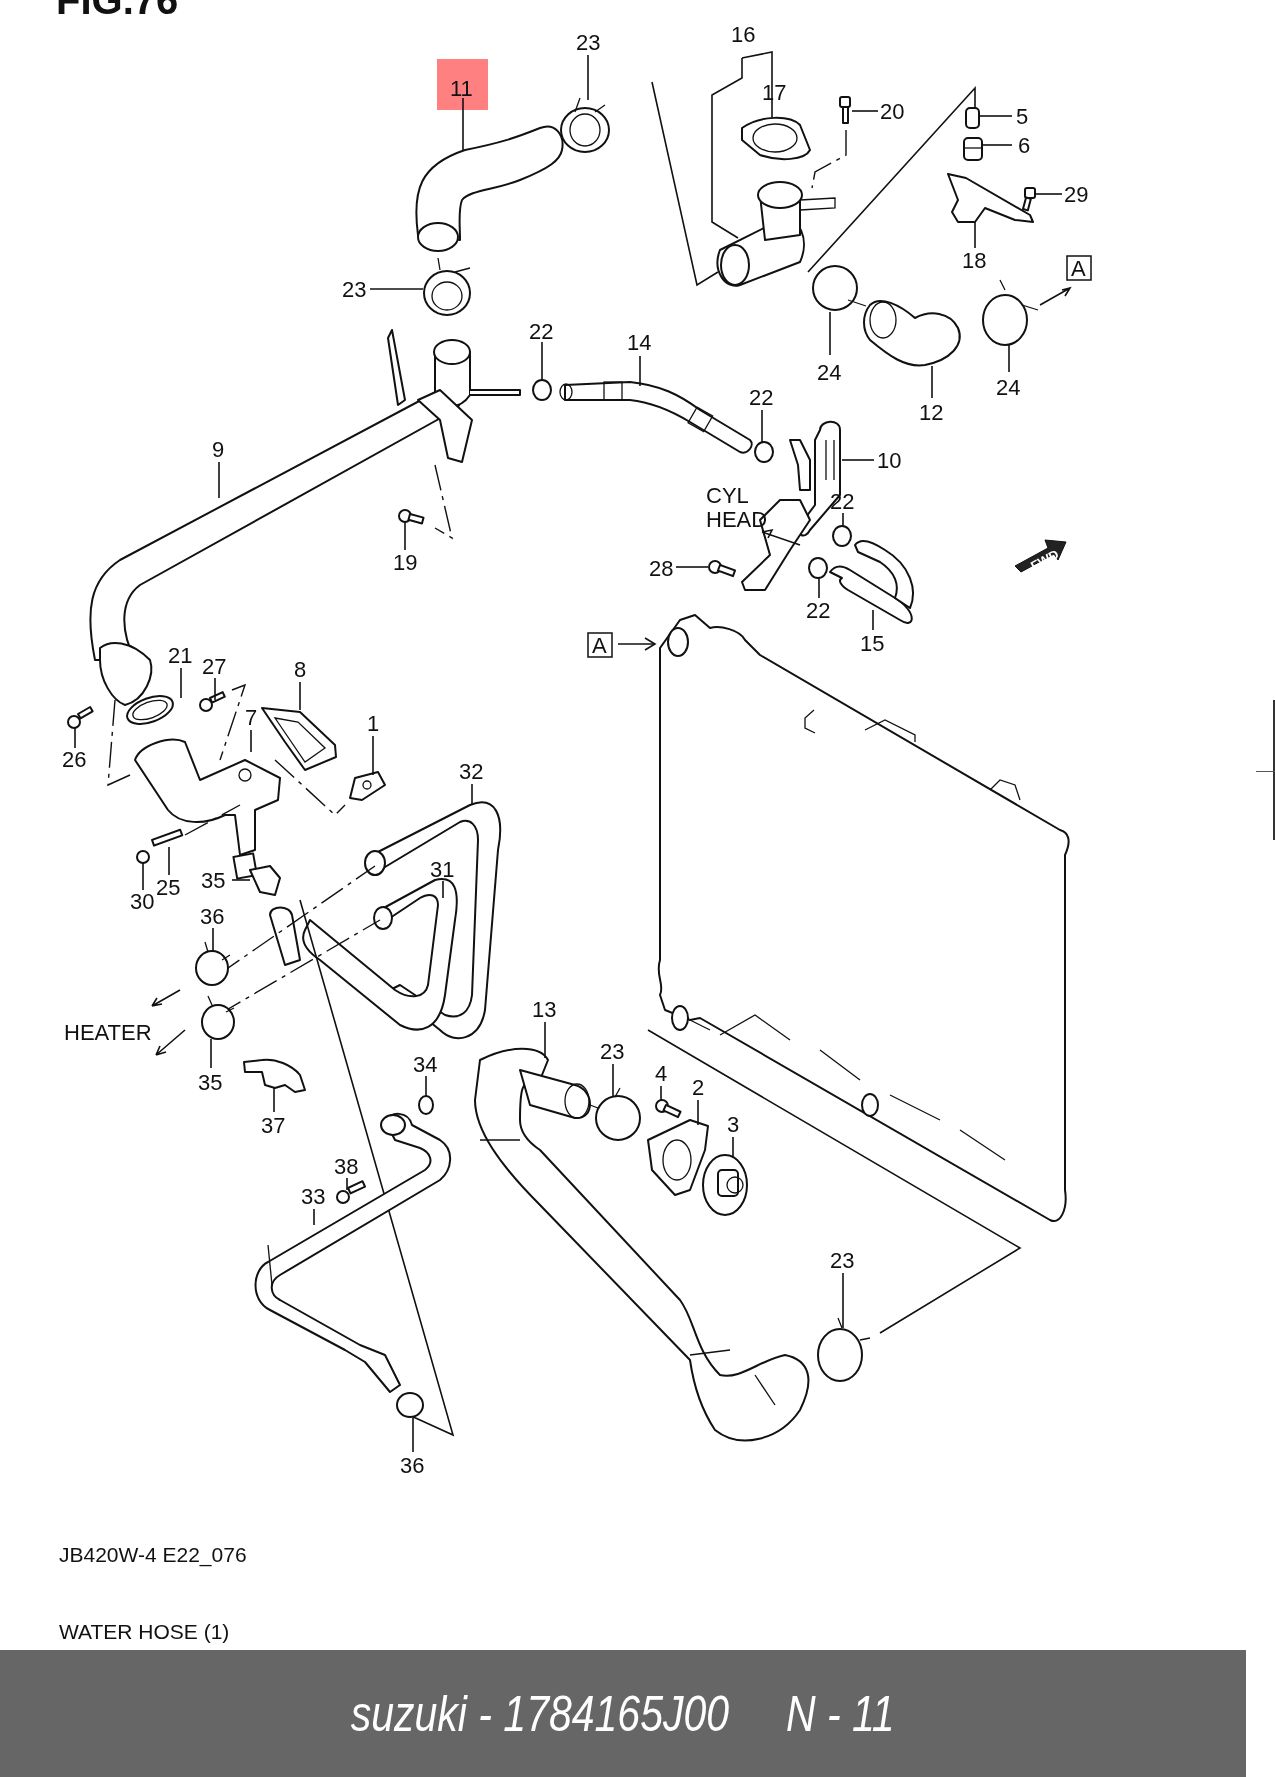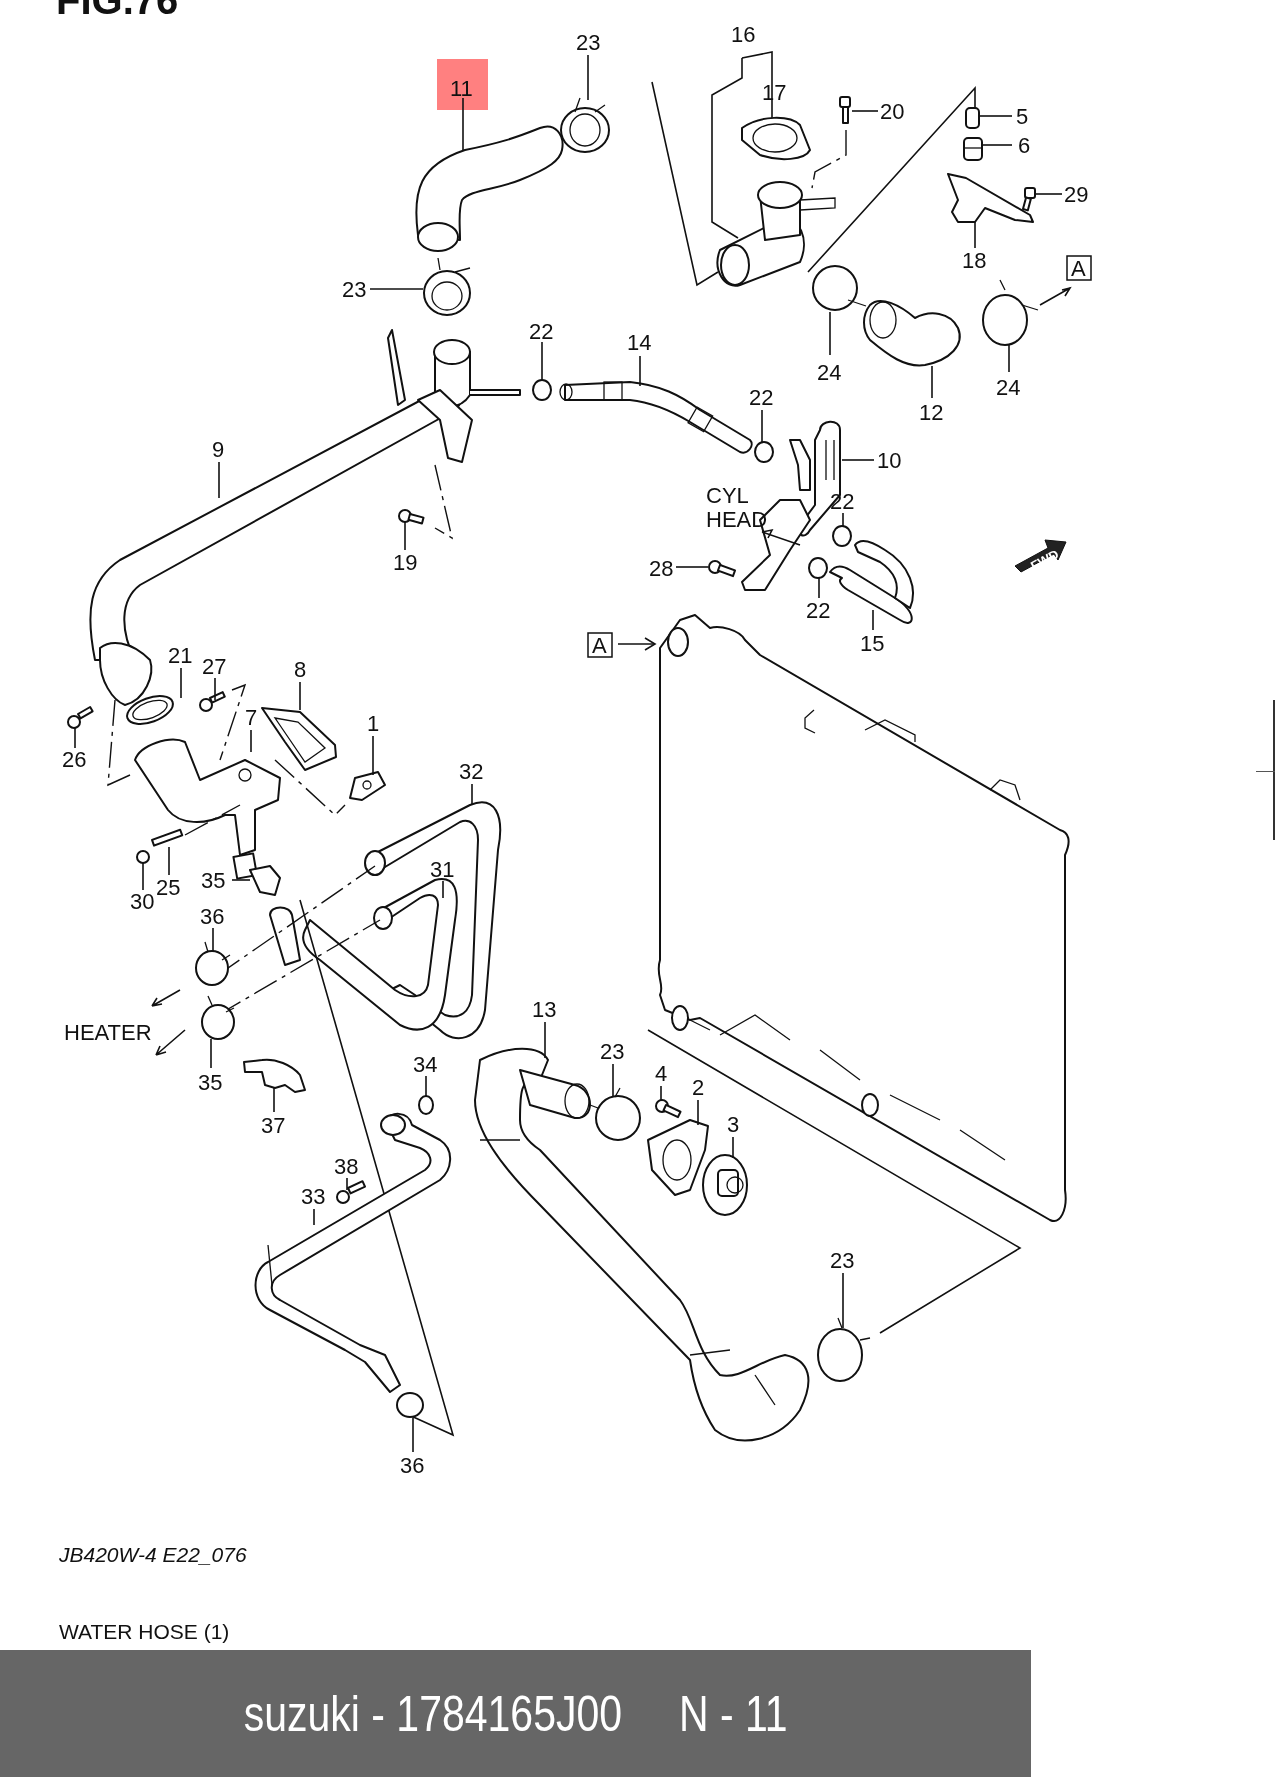--- a/index.html
+++ b/index.html
@@ -6,24 +6,24 @@
   body { width: 1275px; height: 1777px; position: relative; overflow: hidden;
          font-family: "Liberation Sans", sans-serif; color: #111; }
   #diagram { position: absolute; left: 0; top: 0; width: 1275px; height: 1650px; }
   .lbl { font-family: "Liberation Sans", sans-serif; font-size: 22px; fill: #111; }
   .line { stroke: #111; stroke-width: 1.6; fill: none; }
   .part { stroke: #111; stroke-width: 2; fill: #fff; stroke-linejoin: round; stroke-linecap: round; }
   .thin { stroke: #111; stroke-width: 1.3; fill: none; }
   .dash { stroke: #111; stroke-width: 1.4; fill: none; stroke-dasharray: 26 6 4 6; }
   .fig-title { position: absolute; left: 56px; top: -22px; font-size: 40px; font-weight: bold; }
   .caption { position: absolute; left: 59px; font-size: 21px; color: #111; }
-  .cap1 { top: 1543px; font-style: italic; }
+  .cap1 { top: 1543px; }
   .cap2 { top: 1620px; }
-  .bottom-bar { position: absolute; left: 0; top: 1650px; width: 1031px; height: 127px;
-                background: #666666; display: flex; align-items: center; justify-content: center; }
+  .bottom-bar { position: absolute; left: 0; top: 1650px; width: 1246px; height: 127px;
+                background: #666666; display: flex; align-items: center; justify-content: center; font-style: italic; }
   .bottom-text { color: #ffffff; font-size: 50px; letter-spacing: 0px; white-space: pre;
                  transform: scaleX(0.82); }
   .highlight { position: absolute; left: 437px; top: 59px; width: 51px; height: 51px; background: #ff8080; }
   .right-edge-mark { position: absolute; left: 1273px; top: 700px; width: 2px; height: 140px; background: #333; }
   .right-edge-tick { position: absolute; left: 1256px; top: 771px; width: 19px; height: 1px; background: #555; }
 </style>
 </head>
 <body>
 
 <div class="fig-title">FIG.76</div>

